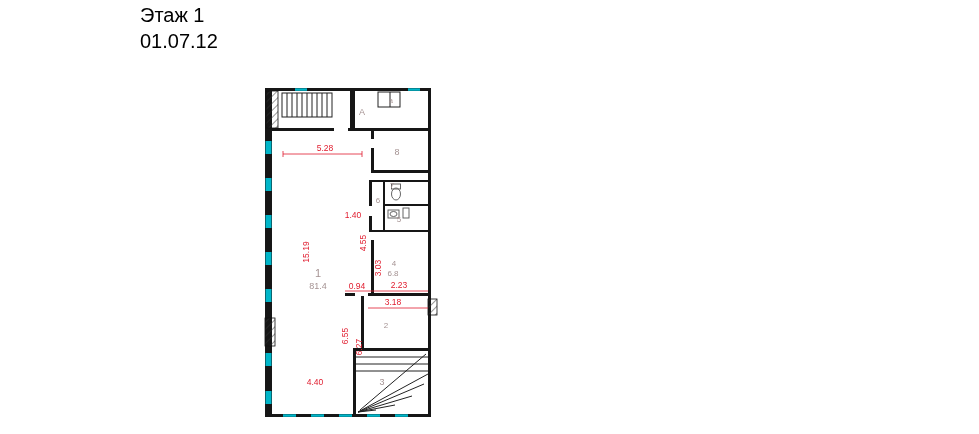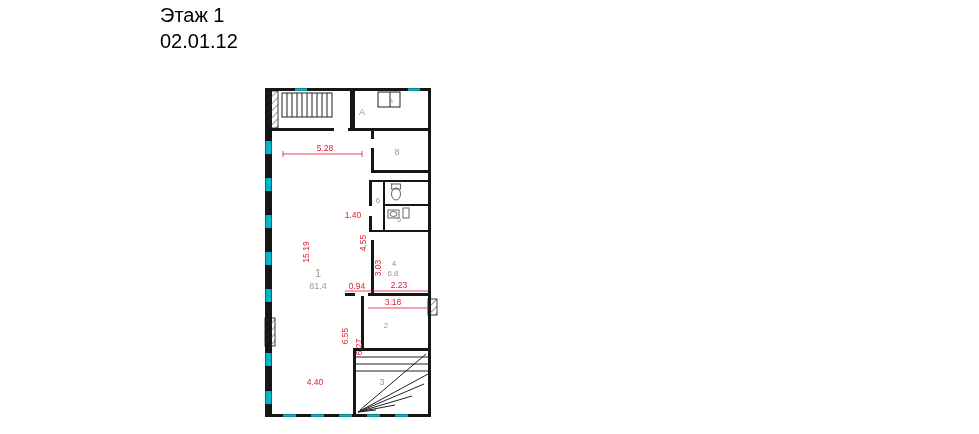--- a/index.html
+++ b/index.html
@@ -1,36 +1,36 @@
 <!DOCTYPE html>
 <html style="--c-dim: #e01b2d; --c-win: #00b6c9; --c-label: #a59393; --c-wall: #161616;"><head>
 <meta charset="utf-8">
 <style>
   html,body { margin:0; padding:0; background:#ffffff; }
   #stage { position:relative; width:979px; height:434px; background:#ffffff; overflow:hidden;
            font-family:"Liberation Sans", sans-serif; }
   :root { --c-dim:#e01b2d; --c-win:#00b6c9; --c-label:#a59393; --c-wall:#161616; }
-  #header { position:absolute; left:140px; top:2px; color:#000; font-size:20px; line-height:26px;margin-left:20px; }
+  #header { position:absolute; left:140px; top:2px; color:#000; font-size:20px; line-height:26px; }
   svg text { user-select:none; }
   .dim    { fill:var(--c-dim); font-size:8.5px; font-family:"Liberation Sans", sans-serif; }
   .rlabel { fill:var(--c-label); font-family:"Liberation Sans", sans-serif; }
   .wallg rect { fill:var(--c-wall); }
   .thin   { stroke:#222; stroke-width:1; fill:none; }
   .fix    { stroke:#555; stroke-width:0.9; fill:none; }
   .dimlng line { stroke:var(--c-dim); stroke-width:0.8; }
   .wing rect { fill:var(--c-win); }
 </style>
 </head>
 <body>
 
 <div id="stage">
 
   <div id="header">
     <div>Этаж 1</div>
-    <div>02.01.12</div>
+    <div>01.07.12</div>
   </div>
 
   <svg width="979" height="434" viewBox="0 0 979 434">
     <defs>
       <pattern id="hatch" width="5" height="5" patternUnits="userSpaceOnUse" patternTransform="rotate(45)">
         <line x1="0" y1="0" x2="0" y2="5" stroke="#333" stroke-width="1"></line>
       </pattern>
     </defs>
 
     <g class="wallg">

